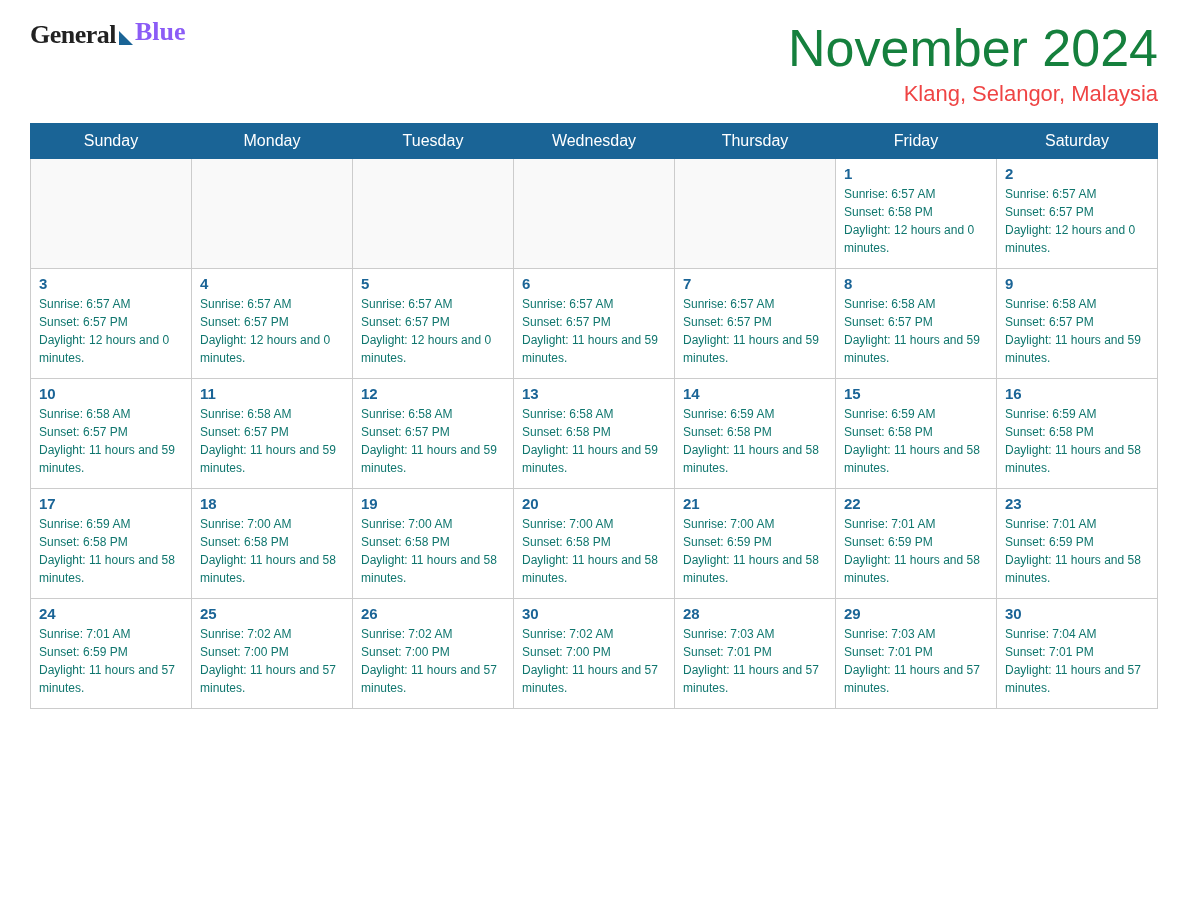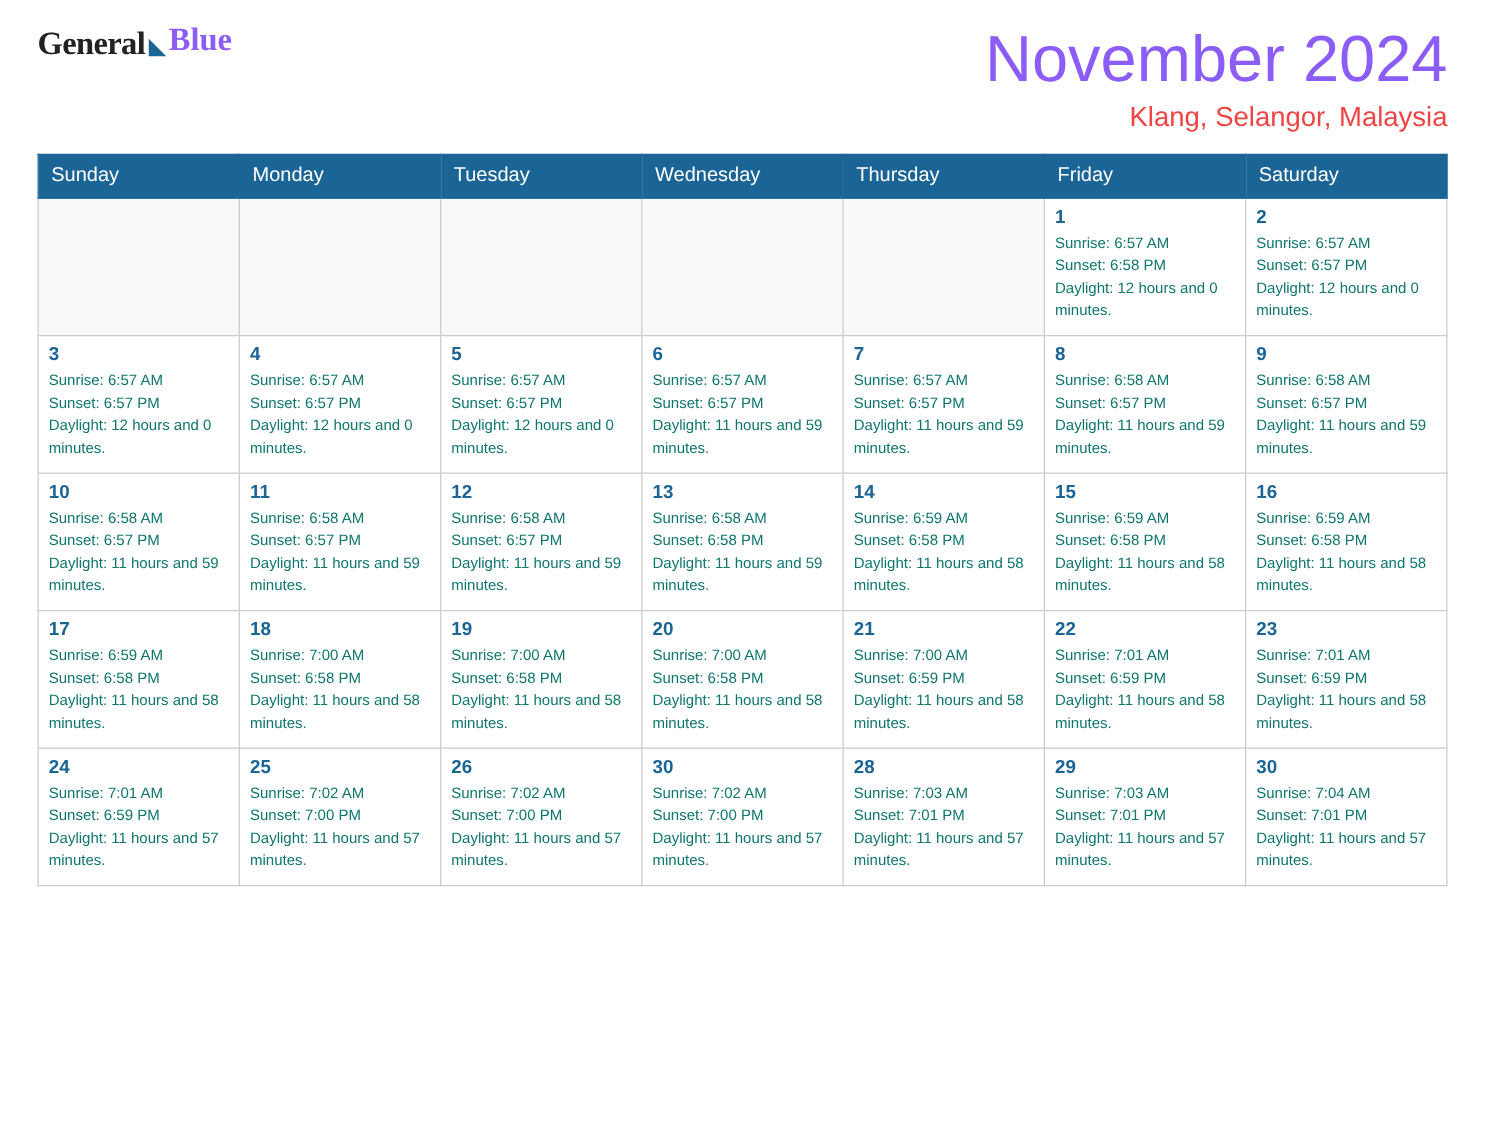--- a/index.html
+++ b/index.html
@@ -48,40 +48,40 @@
       color: #8b5cf6;
       margin-left: 2px;
       margin-top: -6px;
     }
     .title-block {
       text-align: right;
     }
     .month-title {
       font-size: 52px;
       font-weight: normal;
-      color: #8b5cf6;
+      color: #15803d;
       line-height: 1.1;
     }
     .location {
       font-size: 22px;
       color: #ef4444;
       margin-top: 4px;
     }
     .calendar-table {
       width: 100%;
       border-collapse: collapse;
       table-layout: fixed;
     }
     .calendar-table th {
       background-color: #1a6496;
       color: #fff;
       font-size: 16px;
       font-weight: normal;
       padding: 8px 10px;
-      text-align: left;
+      text-align: center;
       border: 1px solid #1a6496;
     }
     .calendar-table td {
       border: 1px solid #ccc;
       vertical-align: top;
       padding: 6px 8px;
       height: 110px;
       font-size: 12.5px;
       color: #333;
       background: #fff;

